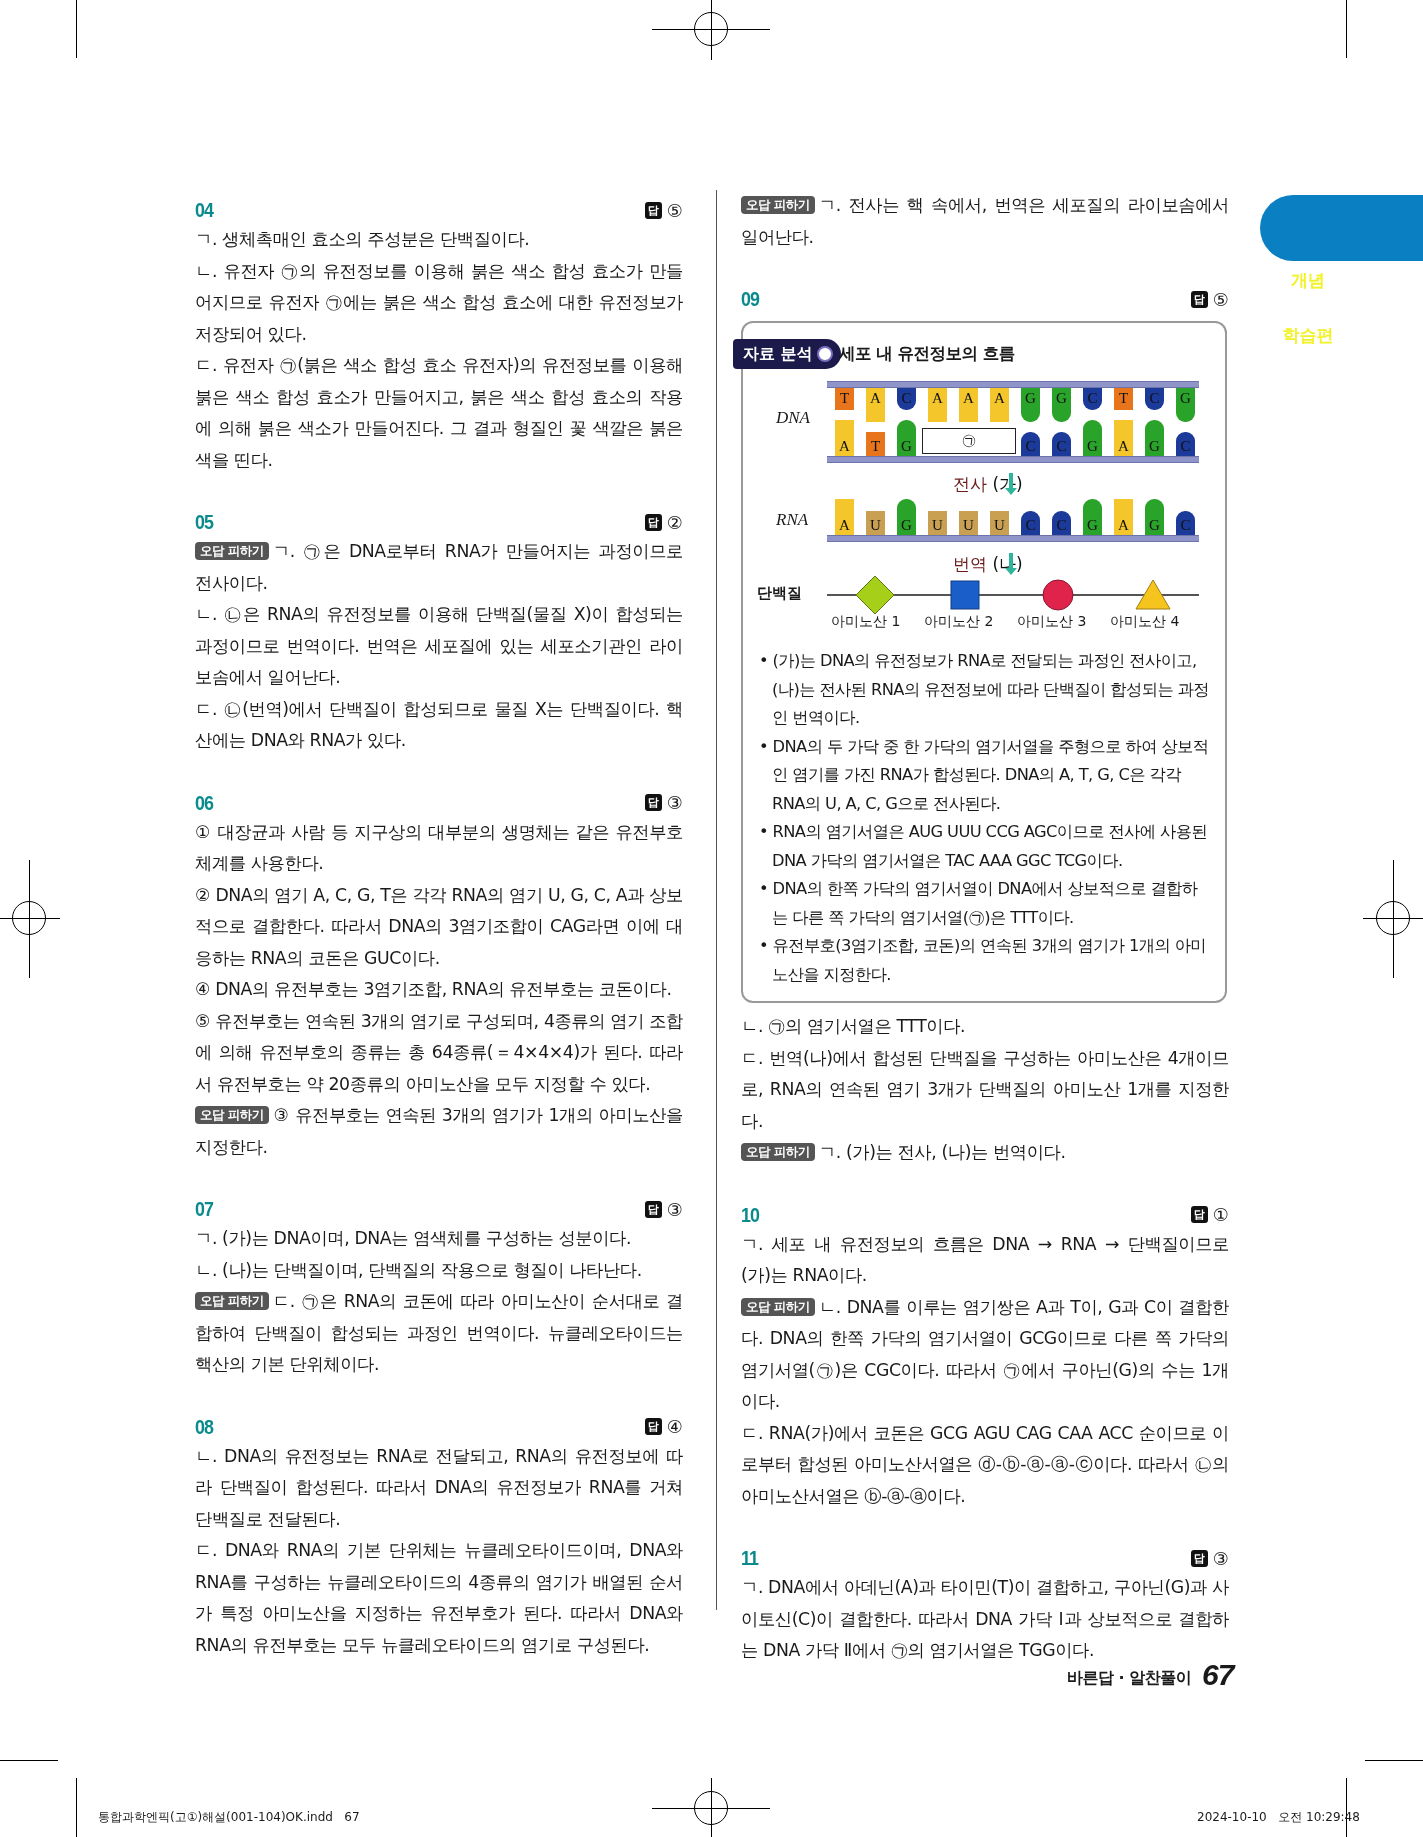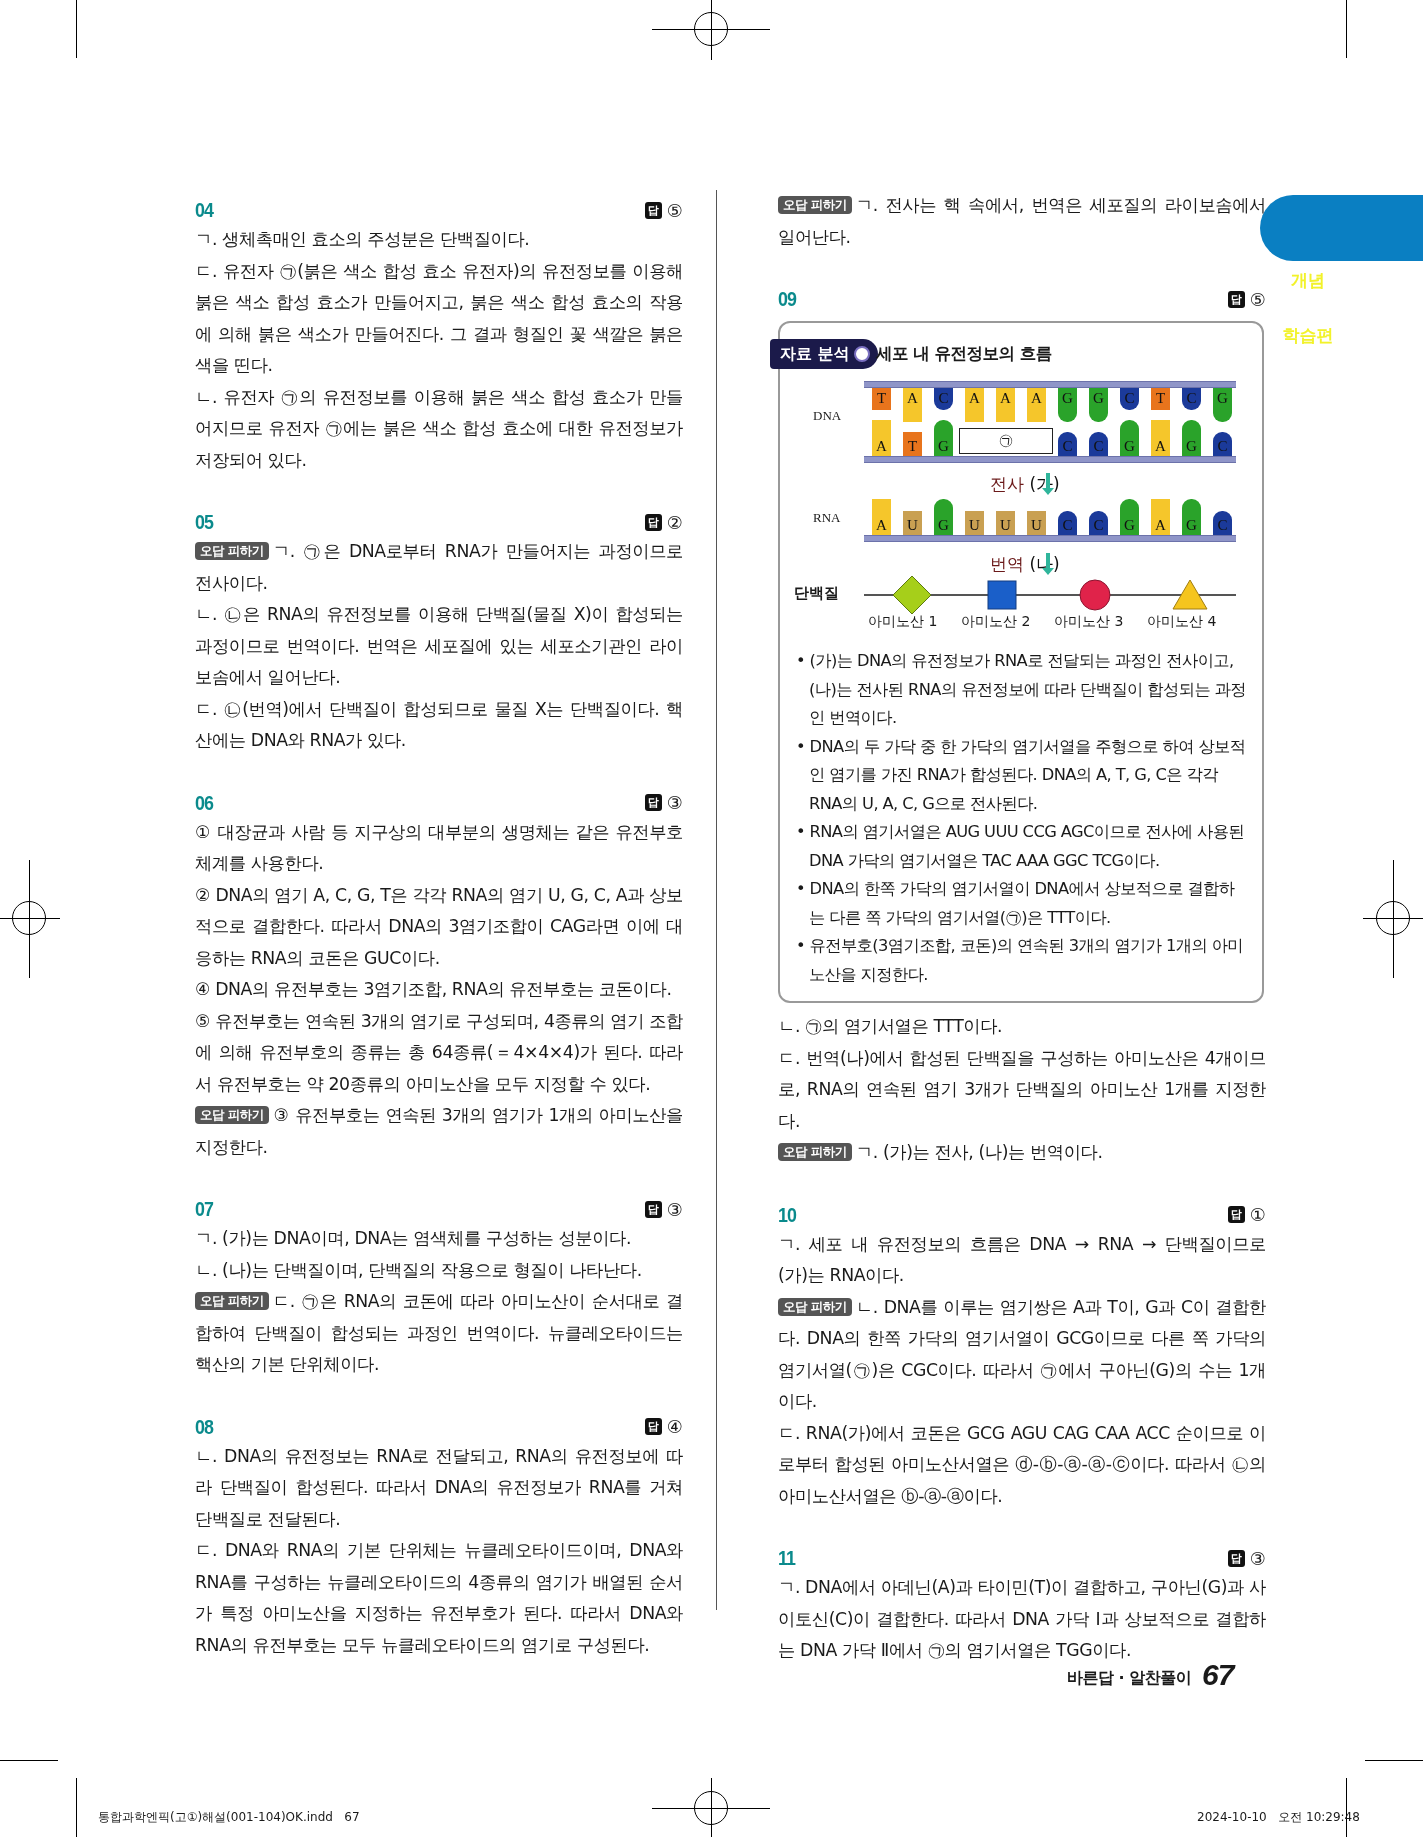--- a/index.html
+++ b/index.html
@@ -7,21 +7,21 @@
   body { position: relative; font-family: "DejaVu Sans", "Liberation Sans", sans-serif; color: #1a1a1a; }
 
   
   .mark { position: absolute; background: #000; }
   .reg { position: absolute; width: 34px; height: 34px; border: 1.2px solid #000; border-radius: 50%; }
   .reg-h { position: absolute; height: 1.2px; background: #000; }
   .reg-v { position: absolute; width: 1.2px; background: #000; }
 
   .col { position: absolute; top: 190px; width: 488px; }
   .col-left { left: 195px; }
-  .col-right { left: 778px; }
+  .col-right { left: 741px; }
   .divider { position: absolute; left: 716px; top: 190px; width: 1px; height: 1420px; background: #555; }
 
   .q-head { display: flex; justify-content: space-between; align-items: center; height: 28px; margin-top: 6px; }
   .q-num { font-family: "Liberation Sans", sans-serif; font-weight: 700; font-size: 21px; color: #0a8a8c; letter-spacing: -1px; transform: scaleX(0.85); transform-origin: left center; }
   .answer { display: flex; align-items: center; gap: 5px; font-size: 17px; }
   .answer-badge { display: inline-block; width: 17px; height: 17px; background: #111; color: #fff; border-radius: 3px; font-size: 11px; line-height: 17px; text-align: center; font-weight: 700; }
   .answer-val { font-size: 18px; }
 
   .para { font-size: 17.3px; line-height: 31.5px; letter-spacing: -0.4px; text-align: justify; }
   .tag { display: inline-block; background: #555; color: #fff; font-size: 12.5px; line-height: 18px; padding: 0 5px; border-radius: 4px; vertical-align: 2px; margin-right: 4px; font-weight: 700; letter-spacing: -0.5px; }
@@ -31,21 +31,21 @@
   .side-tab { position: absolute; left: 1260px; top: 195px; width: 163px; height: 66px; background: #0a7fc2; border-radius: 33px 0 0 33px; }
   .side-tab span { position: absolute; left: 18px; top: 8px; color: #f2f22a; font-weight: 700; font-size: 17px; line-height: 22px; text-align: center; width: 60px; margin-top: 33px; }
 
   
   .box { position: relative; margin-top: 8px; width: 486px; height: 682px; border: 2px solid #999; border-radius: 12px; background: #fff; }
   .box-label { position: absolute; left: -10px; top: 16px; height: 30px; padding: 0 28px 0 10px; background: #1b1a4a; border-radius: 4px 15px 15px 4px; color: #fff; font-weight: 700; font-size: 16px; line-height: 30px; }
   .box-label .mag { position: absolute; right: 8px; top: 7px; width: 16px; height: 16px; border-radius: 50%; background: #fff; border: 2px solid #7a6fc0; }
   .box-title { position: absolute; left: 96px; top: 20px; font-weight: 700; font-size: 16.5px; letter-spacing: -0.5px; }
 
   .strand { position: absolute; left: 84px; width: 372px; height: 7px; background: #8f95c8; border-top: 1px solid #6c72aa; border-bottom: 1px solid #6c72aa; }
-  .row-label { position: absolute; font-family: "Liberation Serif", serif; font-size: 13px; }
+  .row-label { position: absolute; font-family: "Liberation Serif", serif; font-size: 17px; font-style: italic; }
   .base { position: absolute; width: 19px; font-family: "Liberation Serif", serif; font-size: 15px; text-align: center; color: #111; }
   .base-top { top: 57px; height: 38px; }
   .base-bot { top: 82px; height: 40px; }
   .base span { position: absolute; left: 0; width: 19px; text-align: center; }
   .gap-box { position: absolute; left: 179px; top: 105px; width: 94px; height: 26px; border: 1.5px solid #222; background: #fff; text-align: center; font-size: 14px; line-height: 23px; }
 
   .flow-label { position: absolute; font-size: 17px; color: #6b1a1a; }
   .flow-label b { color: #111; font-weight: 400; }
   .flow-arrow { position: absolute; width: 4px; height: 16px; background: #2fb59b; }
   .flow-arrow::after { content: ""; position: absolute; left: -4px; bottom: -6px; border-left: 6px solid transparent; border-right: 6px solid transparent; border-top: 7px solid #2fb59b; }
@@ -99,22 +99,22 @@
 
 <div class="col col-left" id="left-col">
     <div class="q-head">
       <span class="q-num">04</span>
       <span class="answer">
         <span class="answer-badge">답</span>
         <span class="answer-val">⑤</span>
       </span>
     </div>
     <div class="para"><span>ㄱ. 생체촉매인 효소의 주성분은 단백질이다.</span></div>
+    <div class="para"><span>ㄴ. 유전자 ㉠의 유전정보를 이용해 붉은 색소 합성 효소가 만들어지므로 유전자 ㉠에는 붉은 색소 합성 효소에 대한 유전정보가 저장되어 있다.</span></div>
     <div class="para"><span>ㄷ. 유전자 ㉠(붉은 색소 합성 효소 유전자)의 유전정보를 이용해 붉은 색소 합성 효소가 만들어지고, 붉은 색소 합성 효소의 작용에 의해 붉은 색소가 만들어진다. 그 결과 형질인 꽃 색깔은 붉은색을 띤다.</span></div>
-    <div class="para"><span>ㄴ. 유전자 ㉠의 유전정보를 이용해 붉은 색소 합성 효소가 만들어지므로 유전자 ㉠에는 붉은 색소 합성 효소에 대한 유전정보가 저장되어 있다.</span></div>
     <div class="gap"></div>
     <div class="q-head">
       <span class="q-num">05</span>
       <span class="answer">
         <span class="answer-badge">답</span>
         <span class="answer-val">②</span>
       </span>
     </div>
     <div class="para"><span class="tag">오답 피하기</span><span>ㄱ. ㉠은 DNA로부터 RNA가 만들어지는 과정이므로 전사이다.</span></div>
     <div class="para"><span>ㄴ. ㉡은 RNA의 유전정보를 이용해 단백질(물질 X)이 합성되는 과정이므로 번역이다. 번역은 세포질에 있는 세포소기관인 라이보솜에서 일어난다.</span></div>

